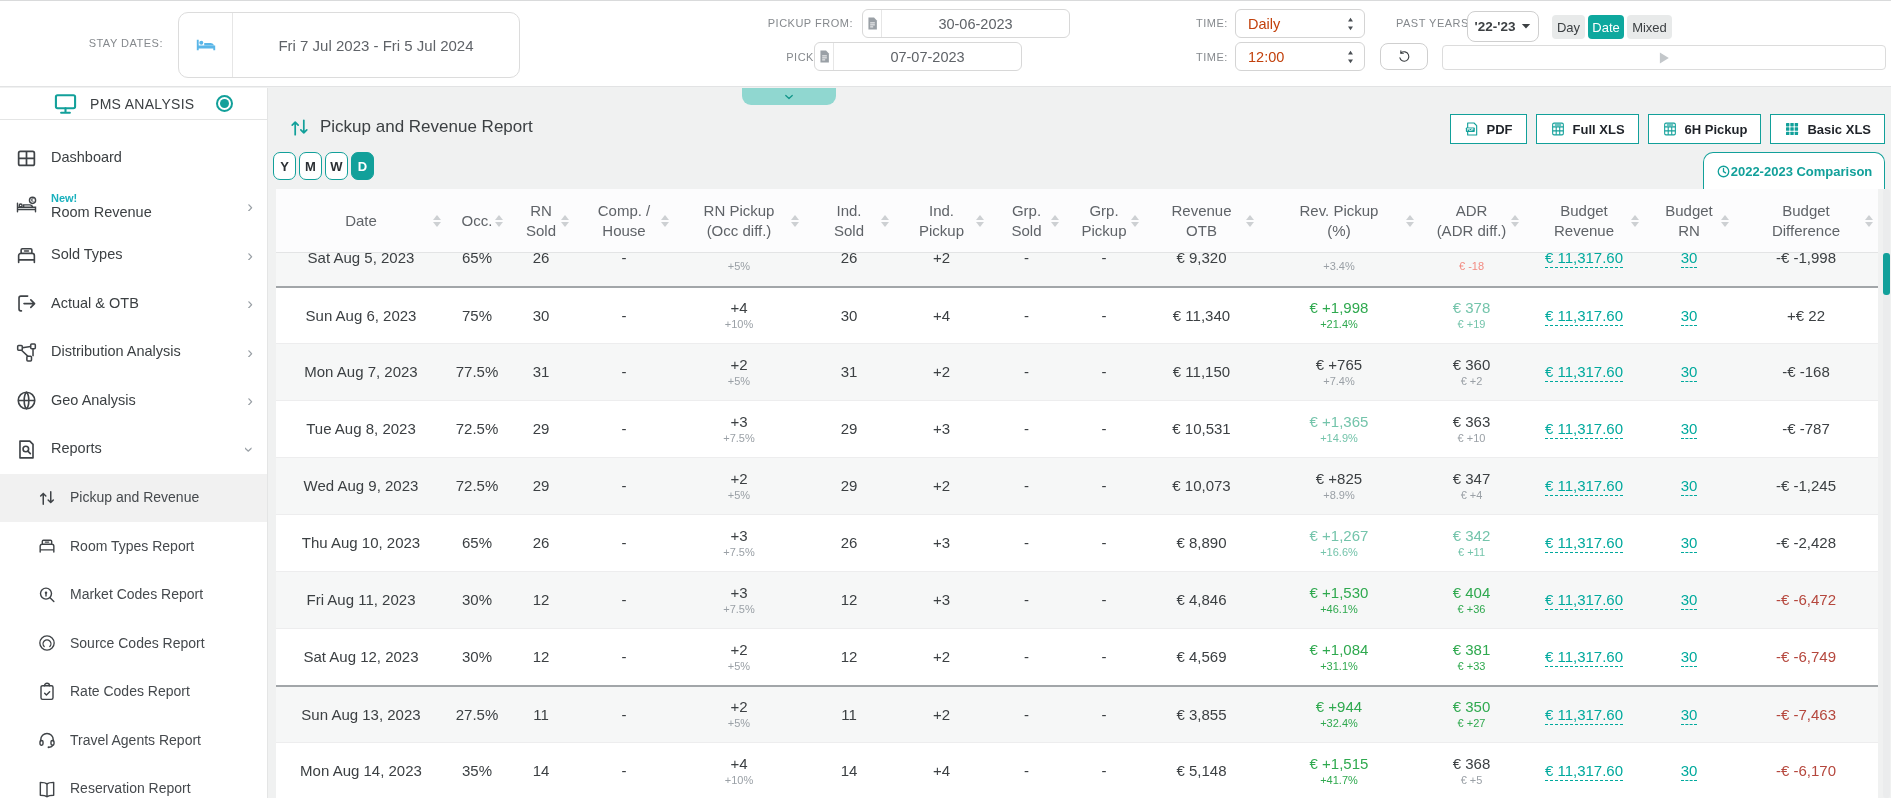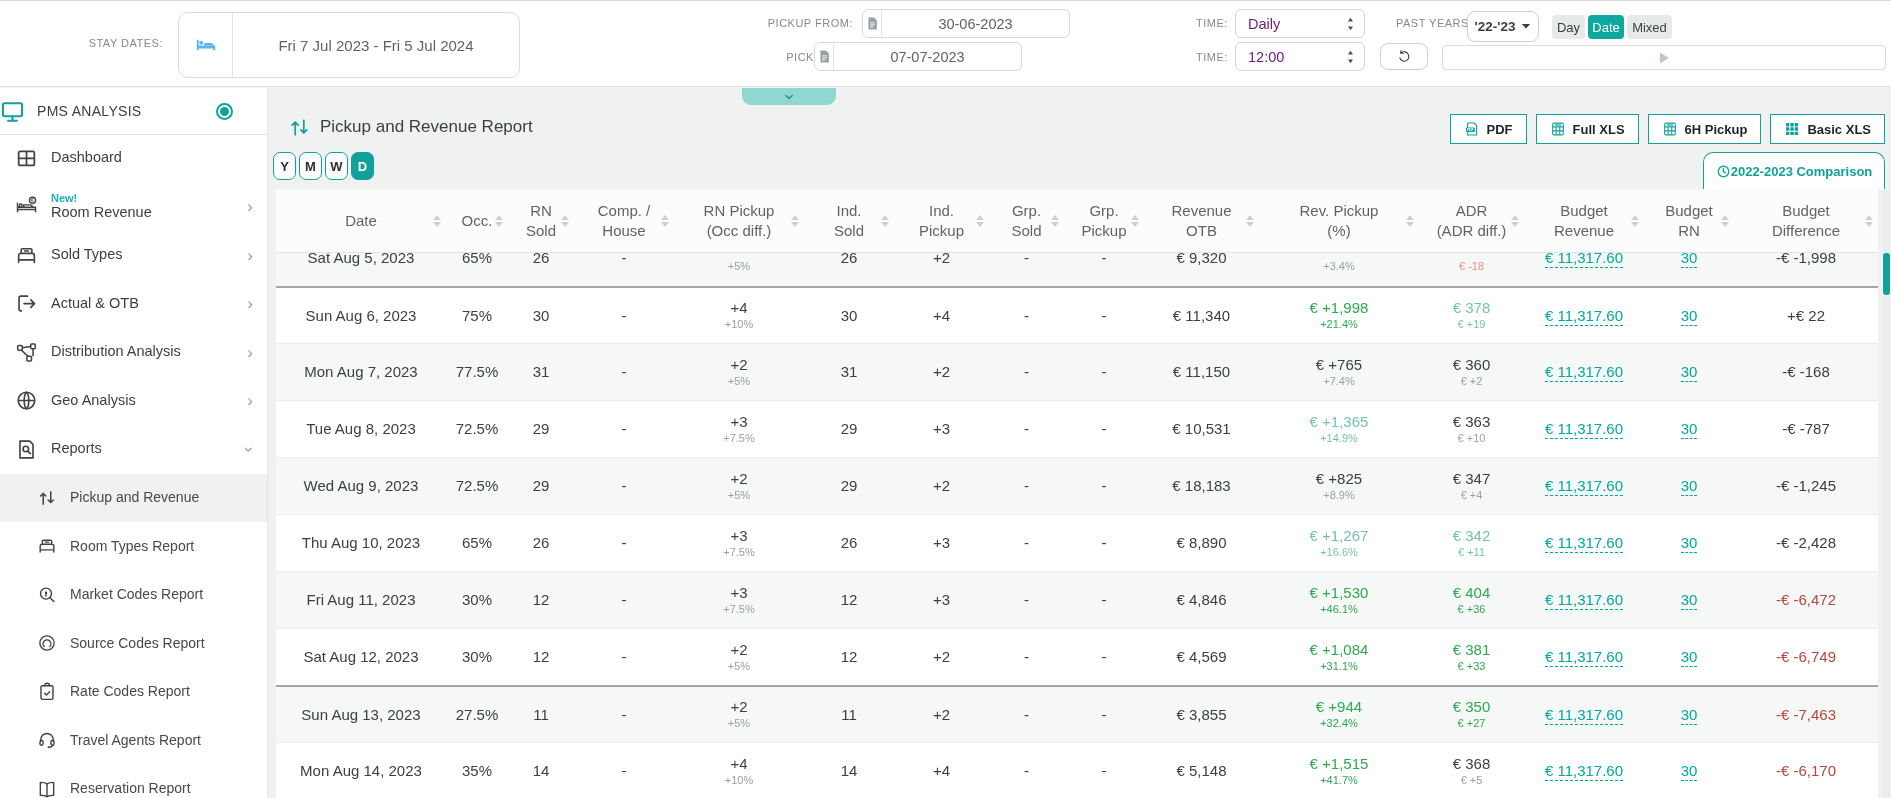--- a/index.html
+++ b/index.html
@@ -16,38 +16,38 @@
   .stay-ico { width:54px; display:flex; align-items:center; justify-content:center; border-right:1px solid #e6e6e6; color:#5ab6e8; }
   .stay-ico svg { width:24px; height:24px; }
   .stay-val { flex:1; display:flex; align-items:center; justify-content:center; font-size:15px; color:#5f6368; }
   .date-box { position:absolute; width:208px; height:29px; border:1px solid #d8d8d8; border-radius:6px;
               background:#fff; display:flex; align-items:stretch; overflow:hidden; }
   .date-ico { width:30px; display:flex; align-items:center; justify-content:center; border-right:1px solid #e6e6e6; color:#9aa0a6; }
   .date-ico svg { width:15px; height:15px; }
   .date-box input { flex:1; border:none; outline:none; text-align:center; font-family:inherit; font-size:14.5px; color:#5f6368; background:transparent; }
   .select-box { position:absolute; width:130px; height:29px; border:1px solid #d4d4d4; border-radius:6px; background:#fff;
                 display:flex; align-items:center; padding:0 8px 0 12px; }
-  .select-box .sel-val { flex:1; font-size:14.5px; color:#701a75; }
+  .select-box .sel-val { flex:1; font-size:14.5px; color:#c2410c; }
   .py-box { position:absolute; left:1467px; top:10px; width:72px; height:31px; border:1px solid #cfcfcf; border-radius:8px;
             background:#fff; display:flex; align-items:center; justify-content:center; gap:6px; font-size:13.5px; font-weight:600; color:#3c4043; }
   .chip { position:absolute; top:14px; height:24px; border-radius:4px; background:#e8eaea; color:#3c4043;
           font-size:13px; display:flex; align-items:center; justify-content:center; padding:0 7px; }
   .chip.active { background:#0ea89e; color:#fff; }
   .refresh-btn { position:absolute; left:1380px; top:42px; width:48px; height:27px; border:1px solid #cfcfcf; border-radius:8px;
                  background:#fff; display:flex; align-items:center; justify-content:center; color:#3c4043; }
   .refresh-btn svg { width:15px; height:15px; }
   .player-bar { position:absolute; left:1442px; top:44px; width:444px; height:25px; border:1px solid #dcdcdc; border-radius:4px;
                 background:#fff; display:flex; align-items:center; justify-content:center; }
   .collapse-tab { position:absolute; left:742px; top:88px; width:94px; height:17px; background:#90d7d0;
                   border-radius:0 0 9px 9px; display:flex; align-items:center; justify-content:center; color:#0e9488; z-index:6; }
   .collapse-tab svg { width:16px; height:12px; }
 
   
   .sidebar { position:absolute; left:0; top:88px; width:268px; height:710px; background:#fff; border-right:1px solid #e4e5e5; z-index:4; }
-  .pms-row { height:47px; border-bottom:1px solid #e4e5e5; display:flex; align-items:center; position:relative; }
+  .pms-row { height:32px; border-bottom:1px solid #e4e5e5; display:flex; align-items:center; padding-left:53px; position:relative; }
   .pms-row .pms-ico { color:#12a09a; display:flex; }
   .pms-row .pms-ico svg { width:25px; height:25px; }
   .pms-label { margin-left:12px; font-size:14px; color:#3c4043; letter-spacing:.3px; }
   .pms-radio { position:absolute; right:34px; width:17px; height:17px; border:2px solid #12a09a; border-radius:50%;
                display:flex; align-items:center; justify-content:center; }
   .pms-radio::after { content:""; width:9px; height:9px; border-radius:50%; background:#12a09a; }
   .menu { position:absolute; top:46px; left:0; right:0; }
   .menu-item { height:48.5px; display:flex; align-items:center; padding-left:15px; gap:13px; position:relative; cursor:pointer; }
   .menu-item.sub { padding-left:37px; }
   .menu-item.active { background:#f1f1f1; }
@@ -731,21 +731,21 @@
             <div class="td">29</div>
             <div class="td">-</div>
             <div class="td dark">
               <div class="main">+2</div>
               <div class="sub">+5%</div>
             </div>
             <div class="td">29</div>
             <div class="td">+2</div>
             <div class="td">-</div>
             <div class="td">-</div>
-            <div class="td">€ 18,183</div>
+            <div class="td">€ 10,073</div>
             <div class="td dark">
               <div class="main">€ +825</div>
               <div class="sub">+8.9%</div>
             </div>
             <div class="td dark">
               <div class="main">€ 347</div>
               <div class="sub">€ +4</div>
             </div>
             <div class="td"><span class="tlink">€ 11,317.60</span></div>
             <div class="td"><span class="tlink">30</span></div>

